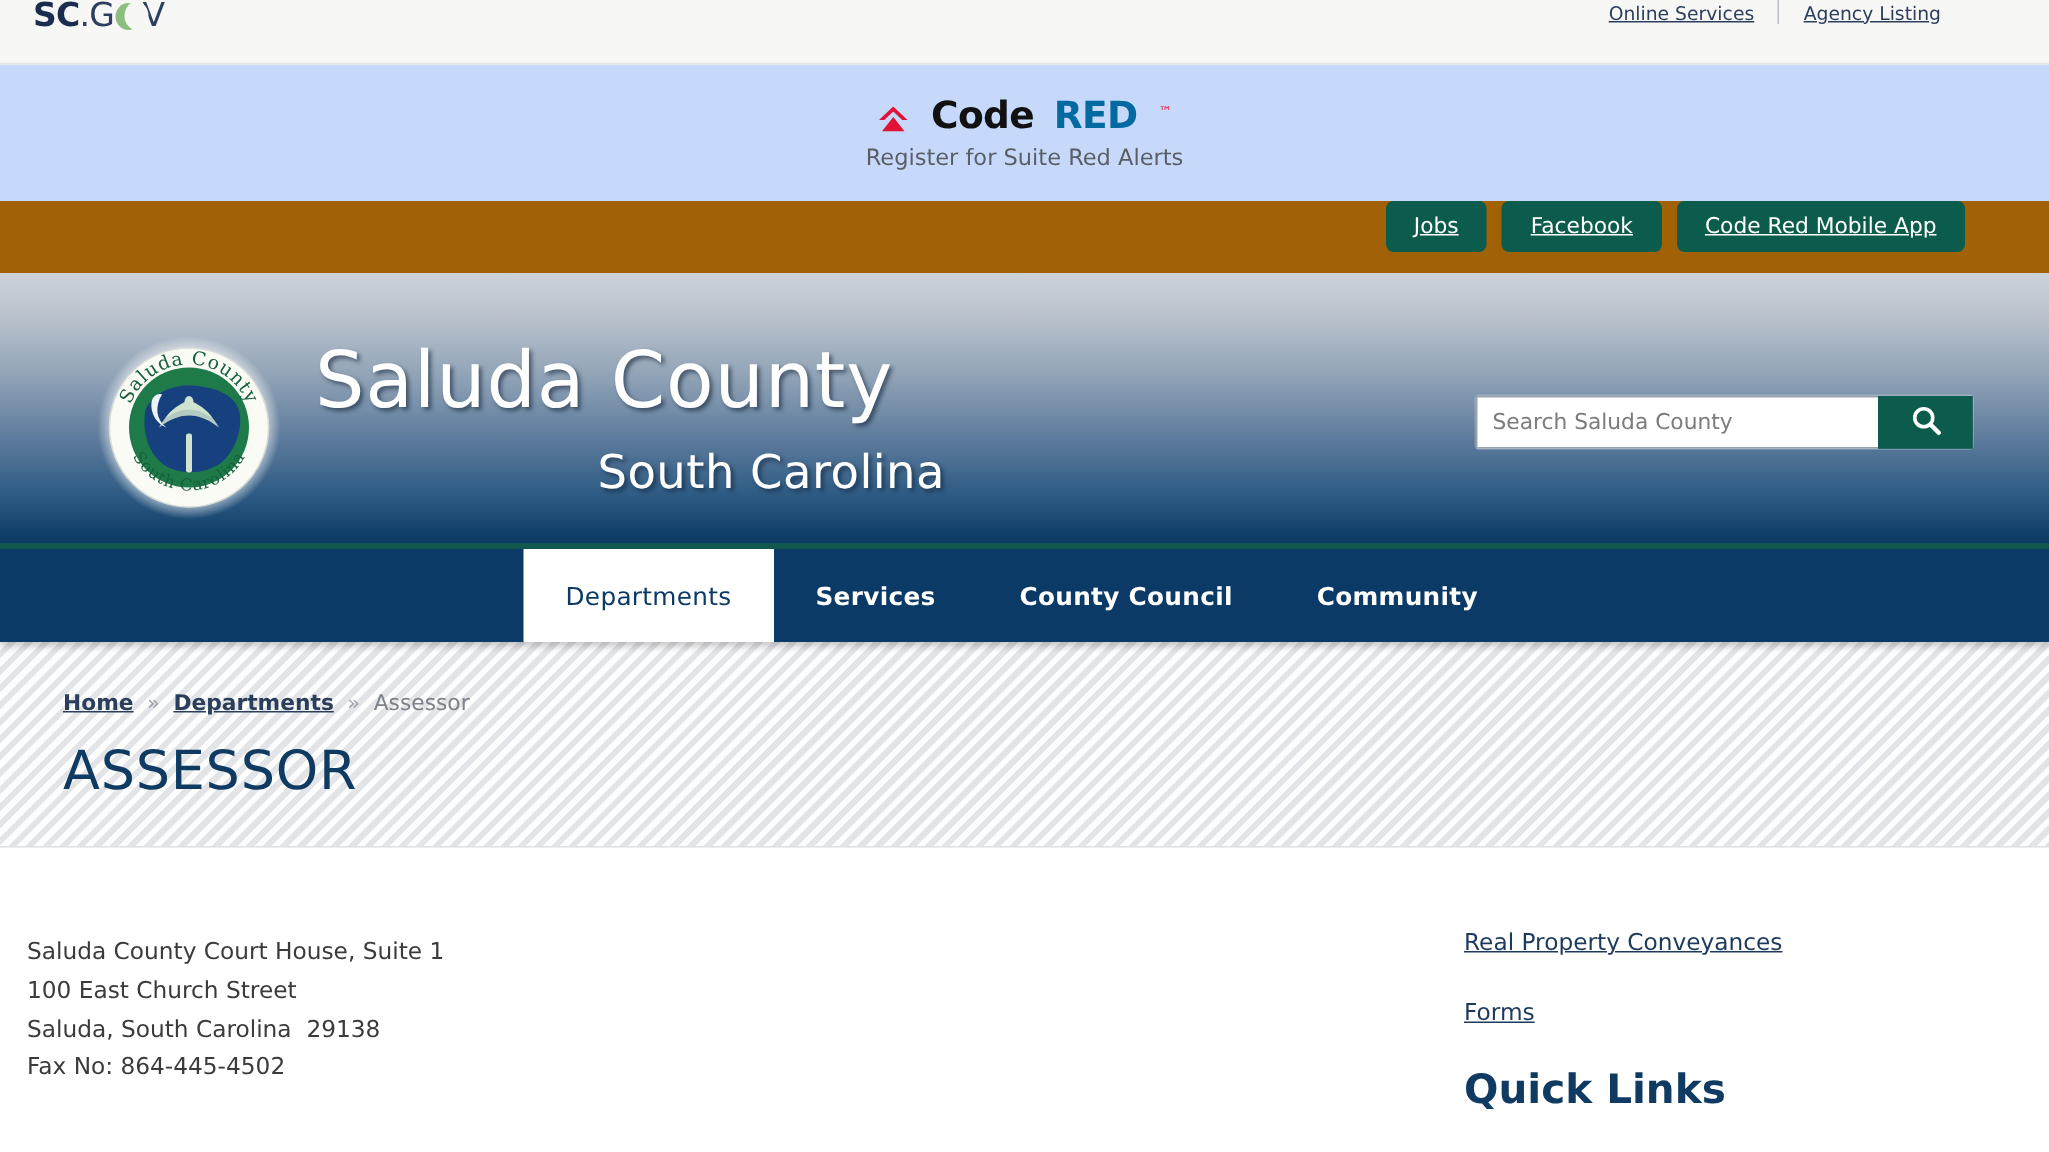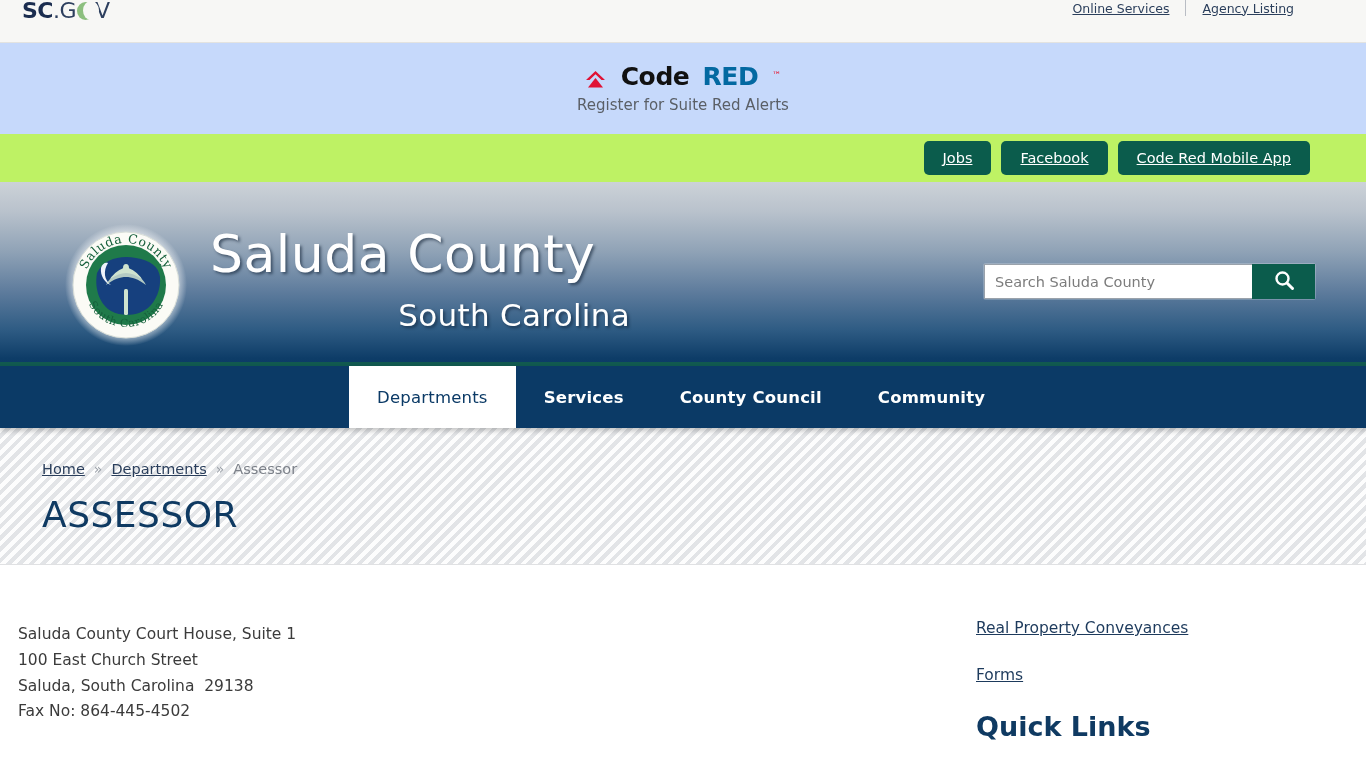--- a/index.html
+++ b/index.html
@@ -130,23 +130,22 @@
     left: 1px;
   }
   .codered-sub {
     font-size: 15px;
     color: #5a5f66;
   }
 
   
   .btn-row {
     height: 48px;
-    background: #bef264;
-    display: flex;
-    align-items: center;
+    background: #a16207;
+    display: flex;
     justify-content: flex-end;
     padding-right: 56px;
     gap: 10px;
   }
   .pill-btn {
     background: #0b5c4c;
     color: #ffffff;
     border: none;
     border-radius: 5px;
     height: 34px;
@@ -298,20 +297,21 @@
   .breadcrumb {
     padding-top: 33px;
     font-size: 14.5px;
     display: flex;
     align-items: center;
     gap: 9px;
   }
   .breadcrumb a {
     color: #2b3f5c;
     text-decoration: underline;
+    font-weight: bold;
   }
   .crumb-sep { color: #9aa0a8; font-size: 14px; }
   .crumb-current { color: #7d828a; }
 
   .page-title {
     margin: 0;
     padding-top: 19px;
     font-size: 36px;
     font-weight: normal;
     color: #0f3a62;

